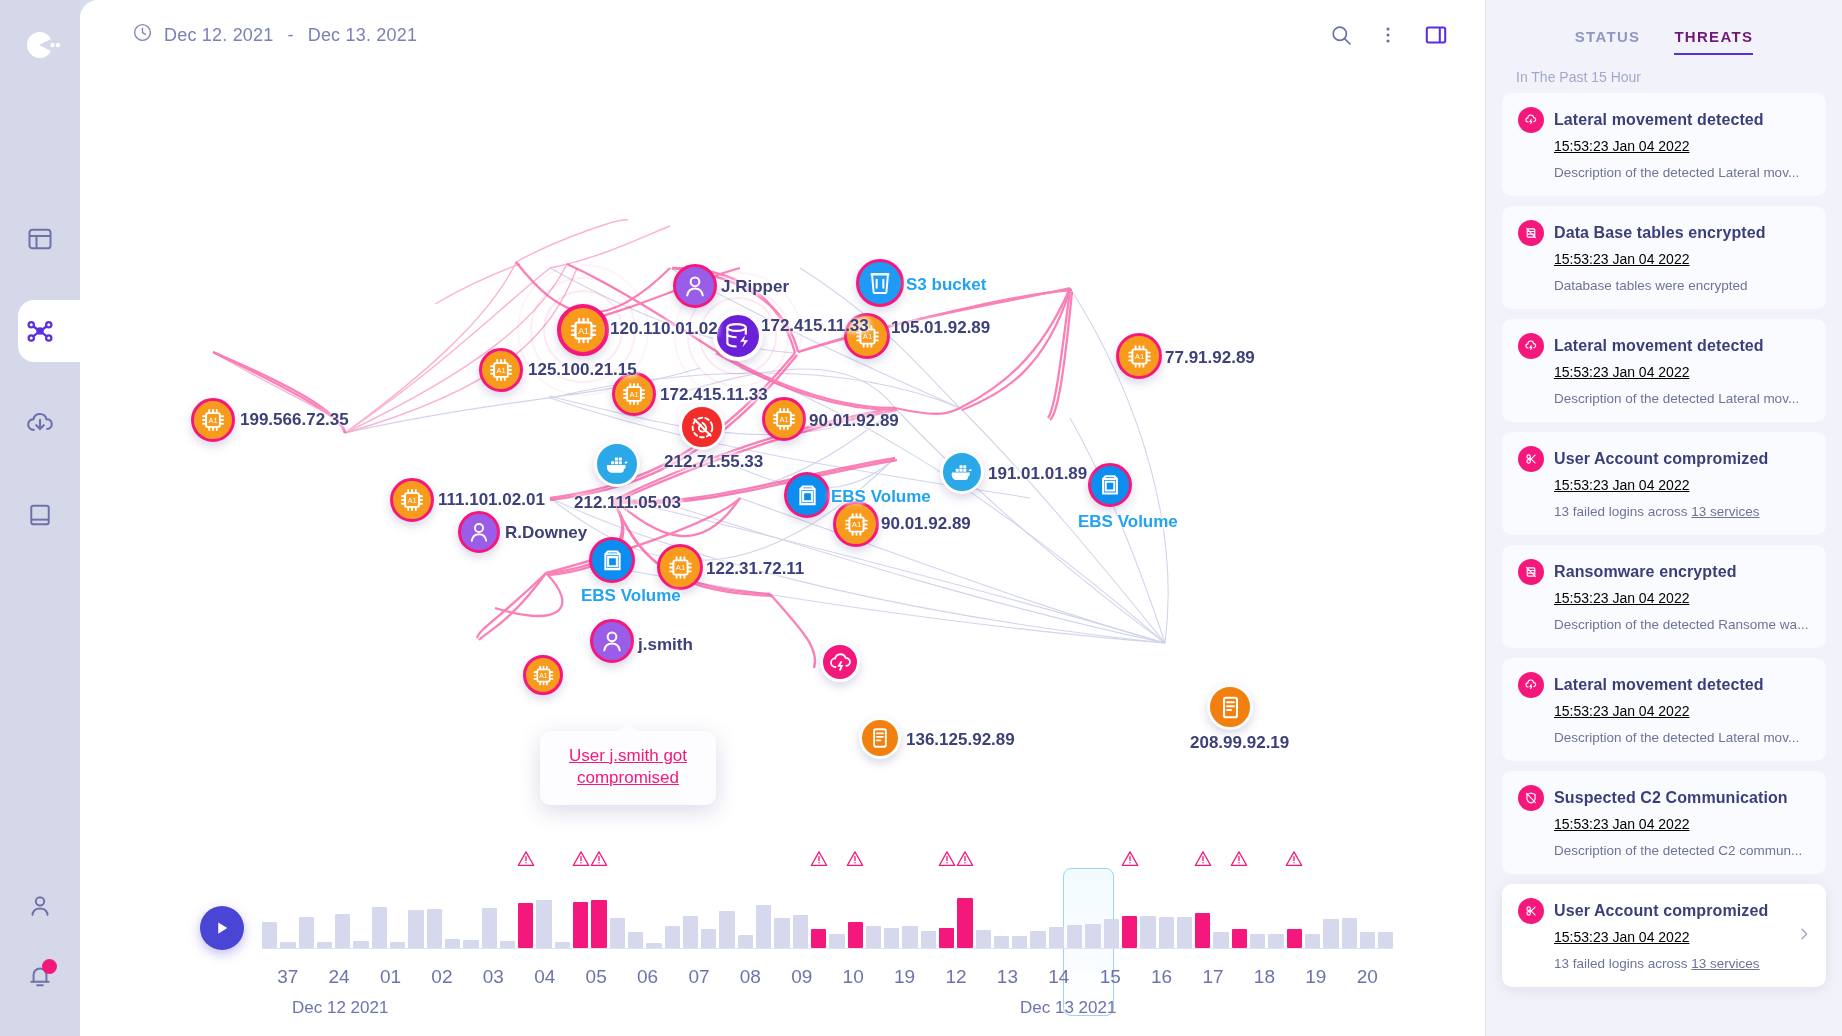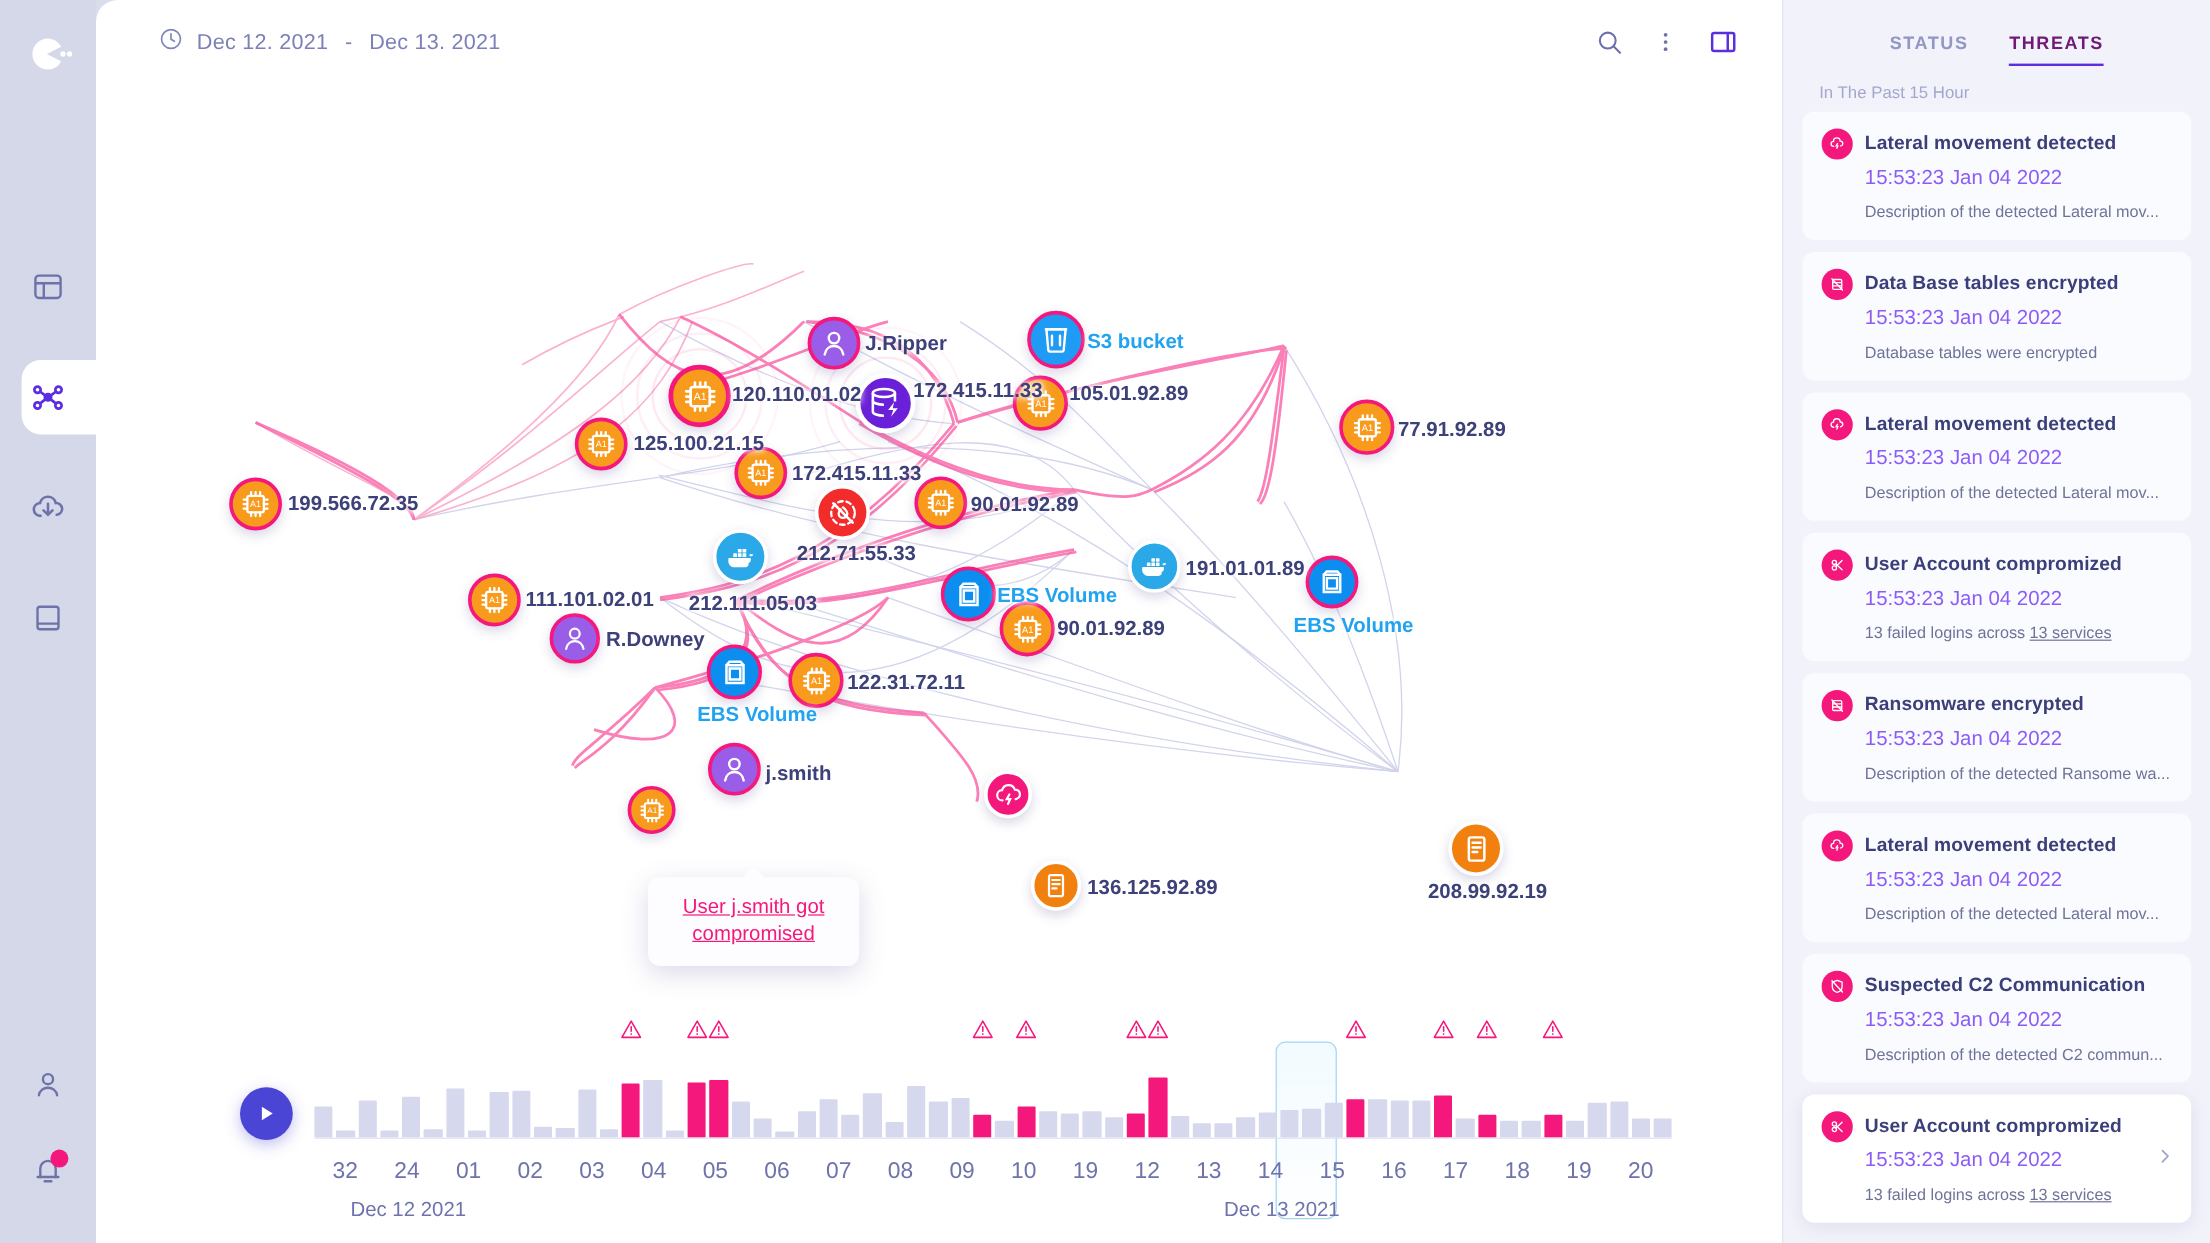--- a/index.html
+++ b/index.html
@@ -133,21 +133,21 @@
     background: #fafbff; border-radius: 10px; padding: 14px 16px 16px 16px; margin-bottom: 10px;
     position: relative; cursor: pointer;
   }
   .threat.selected { background: #ffffff; box-shadow: 0 3px 16px rgba(110,100,170,.14); }
   .threat-head { display: flex; align-items: center; gap: 10px; }
   .threat-icon {
     width: 26px; height: 26px; border-radius: 50%; background: #f5187c; flex: 0 0 26px;
     display: flex; align-items: center; justify-content: center;
   }
   .threat-title { font-size: 16px; font-weight: 700; color: #3b3f79; letter-spacing: .1px; }
-  .threat-time { font-size: 17px; color: #8b5cf6; margin: 5px 0 0 36px; }
+  .threat-time { font-size: 14px; color: #000000; margin: 5px 0 0 36px; text-decoration: underline; }
   .threat-desc { font-size: 13.5px; color: #6e7398; margin: 11px 0 0 36px; }
   .threat-desc u { text-decoration: underline; }
   .chev { position: absolute; right: 14px; top: 50%; transform: translateY(-50%); }
 </style>
 </head>
 <body>
 
 <div id="app">
 
   <div class="rail">
@@ -776,21 +776,21 @@
           </div>
           <div class="bar-slot">
             <div class="bar" style="height: 22%;"></div>
           </div>
           <div class="bar-slot">
             <div class="bar" style="height: 22%;"></div>
           </div>
         </div>
       <div class="axis-line"></div>
       <div class="ticks" id="ticks">
-          <div class="tick">32</div>
+          <div class="tick">37</div>
           <div class="tick">24</div>
           <div class="tick">01</div>
           <div class="tick">02</div>
           <div class="tick">03</div>
           <div class="tick">04</div>
           <div class="tick">05</div>
           <div class="tick">06</div>
           <div class="tick">07</div>
           <div class="tick">08</div>
           <div class="tick">09</div>

